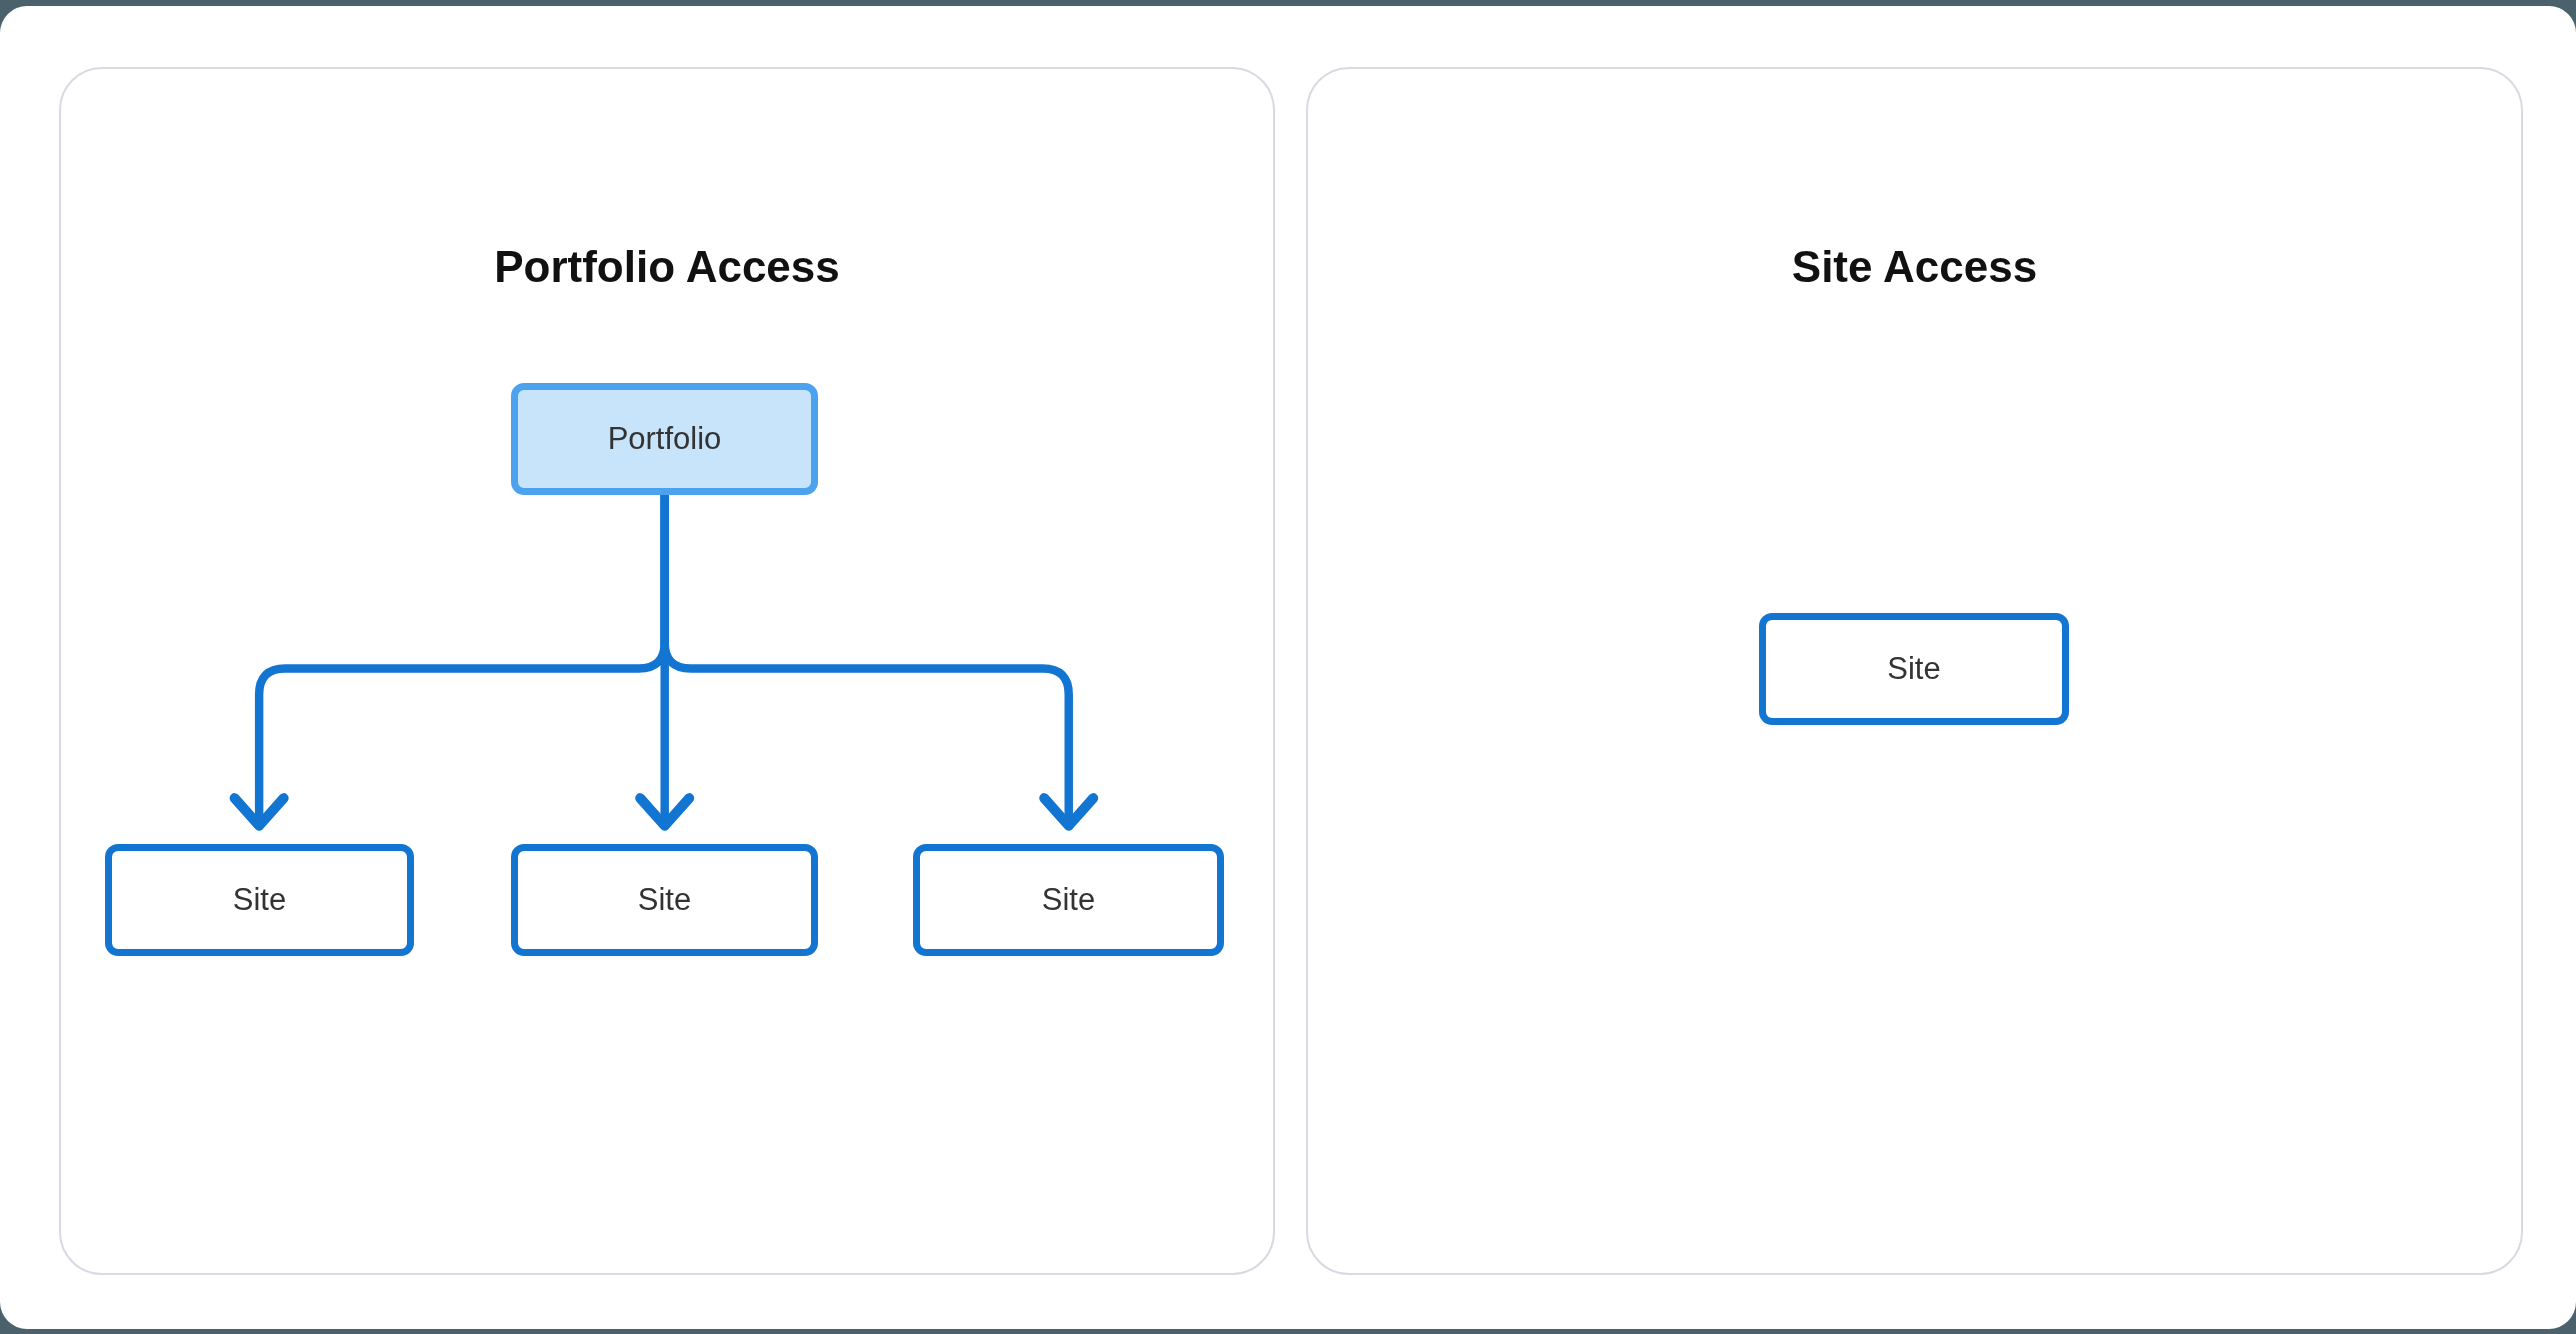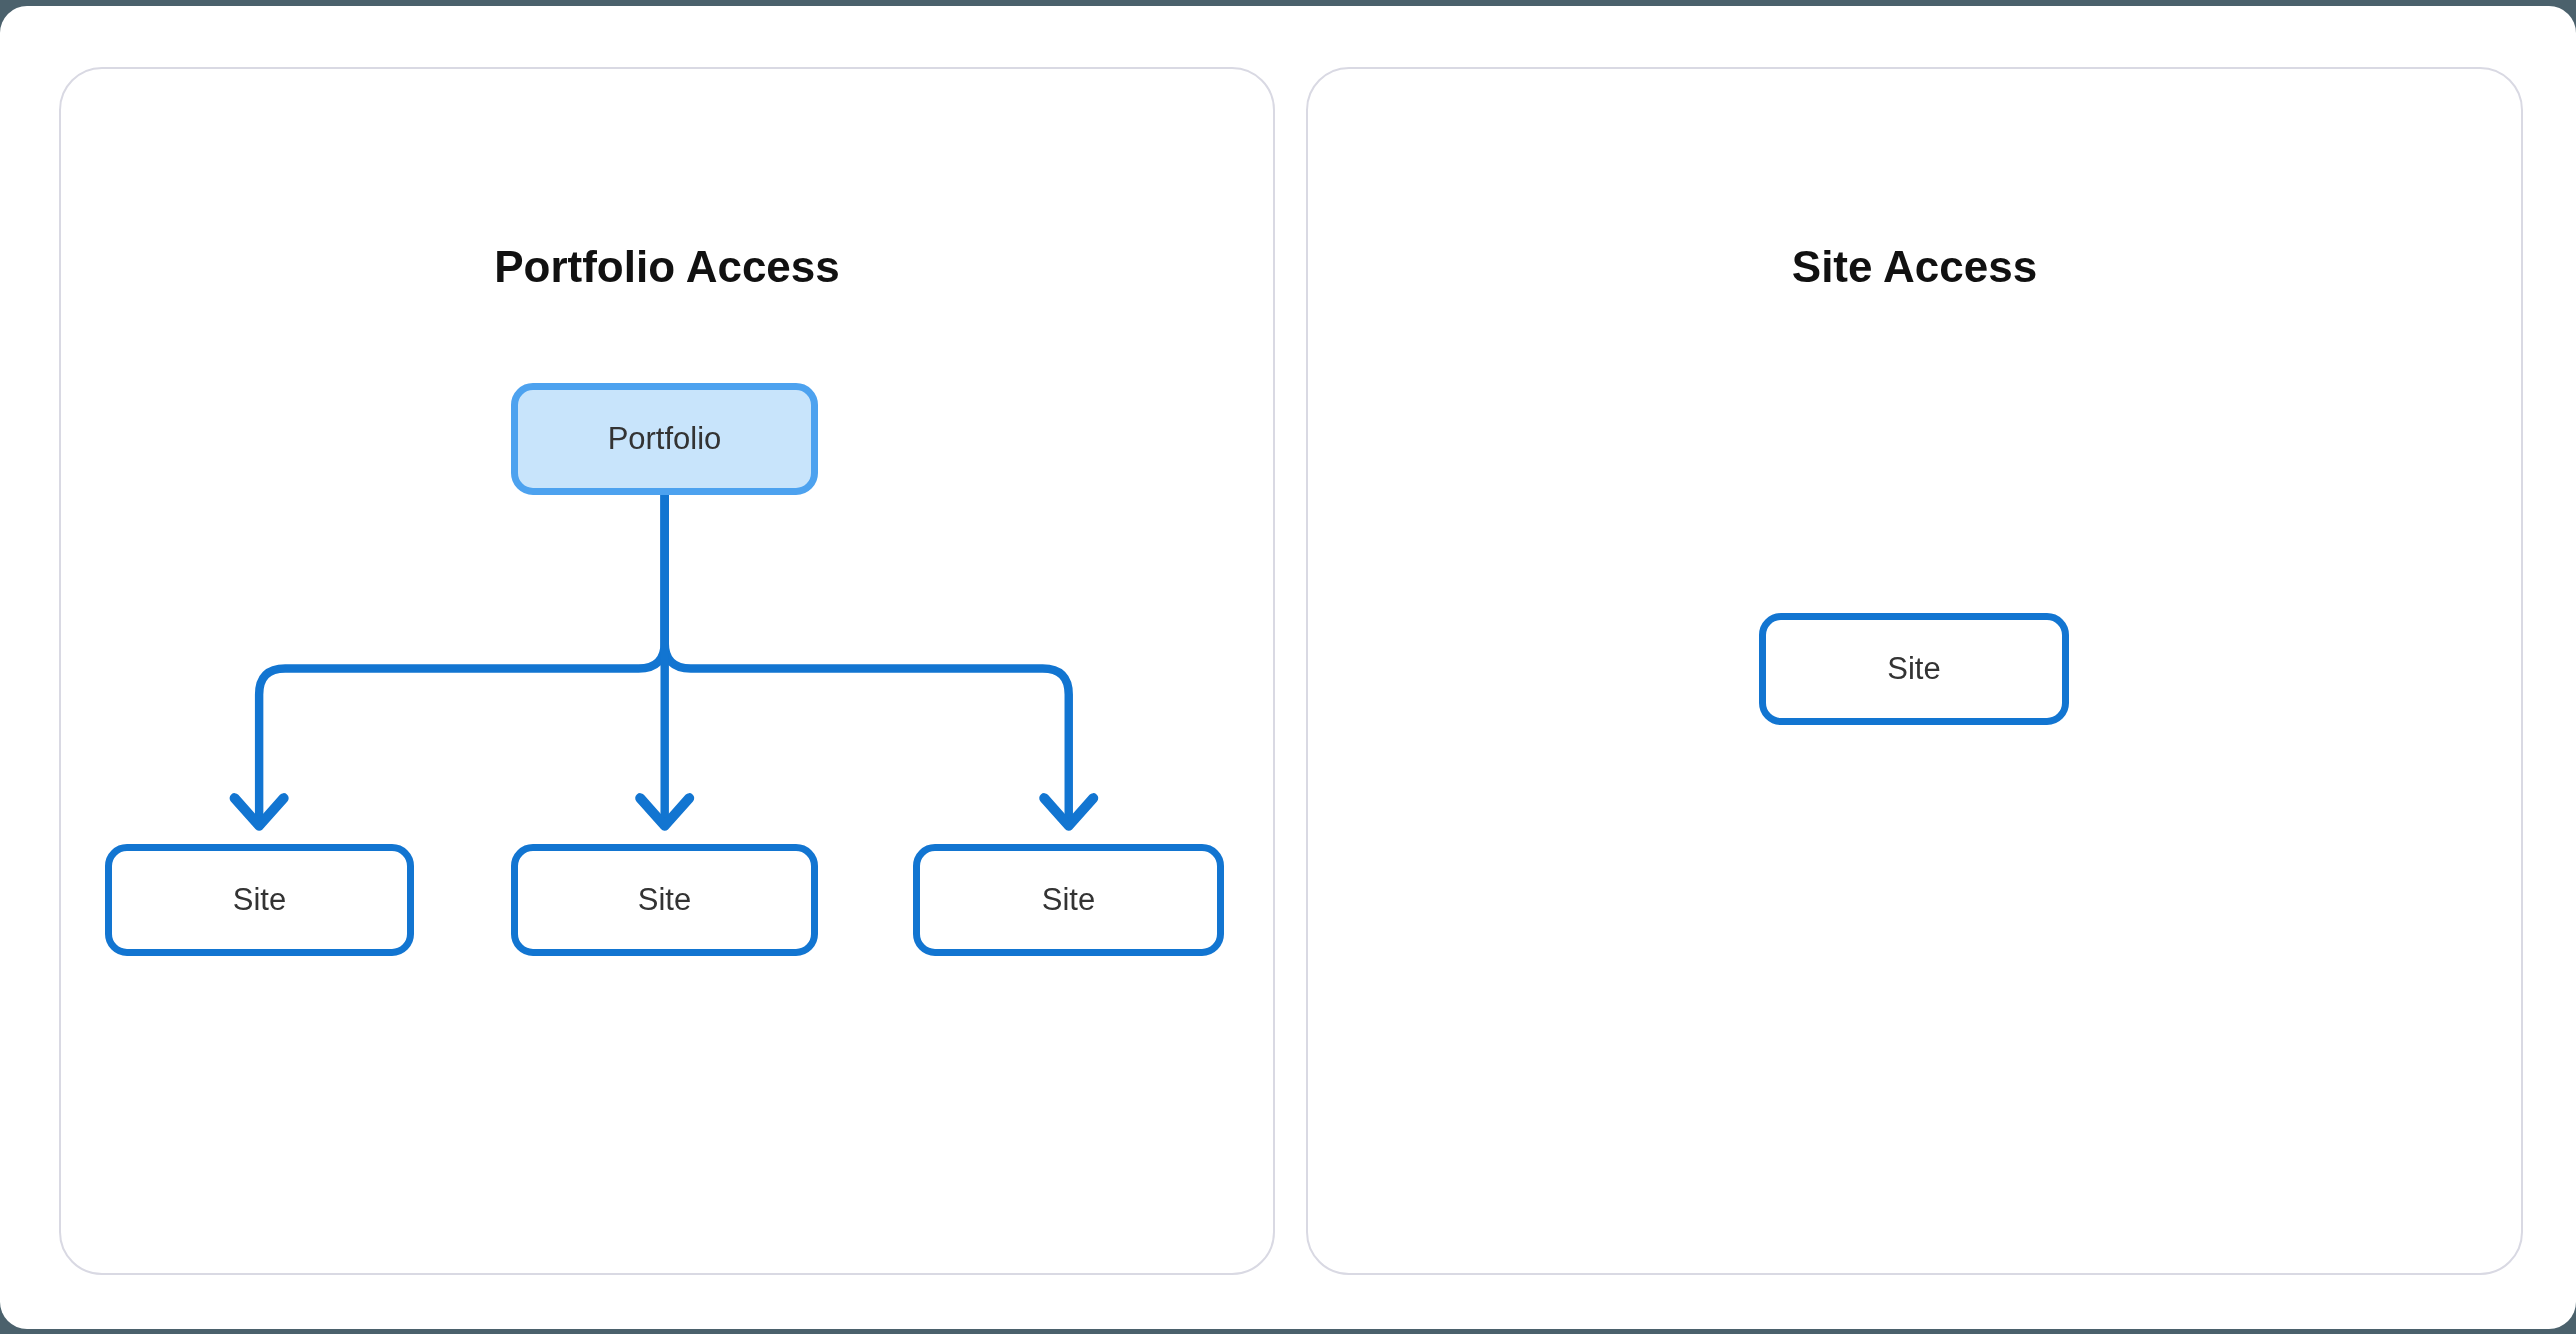--- a/index.html
+++ b/index.html
@@ -35,21 +35,21 @@
     font-weight: 700;
     color: var(--title_color, #111111);
   }
   .node {
     position: absolute;
     box-sizing: border-box;
     display: flex; align-items: center; justify-content: center;
     font-size: 31px;
     color: var(--label_color, #333333);
     background: var(--card_bg, #ffffff);
-    border-radius: 22px;
+    border-radius: 13px;
     text-align: center;
   }
   .node-site { border: 7.7px solid var(--site_border, #1275d1); }
   .node-portfolio {
     border: 7.7px solid var(--portfolio_border, #4da2ef);
     background: var(--portfolio_fill, #c8e4fb);
   }
   .pos-portfolio { left: 511px;  top: 383px; width: 307px; height: 112px; }
   .pos-site-1    { left: 105px;  top: 844px; width: 309px; height: 112px; }
   .pos-site-2    { left: 511px;  top: 844px; width: 307px; height: 112px; }

